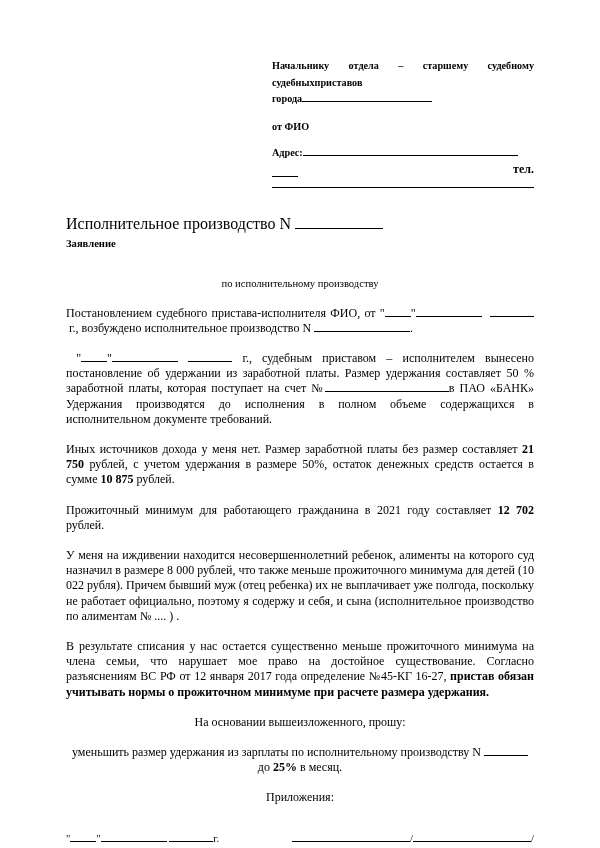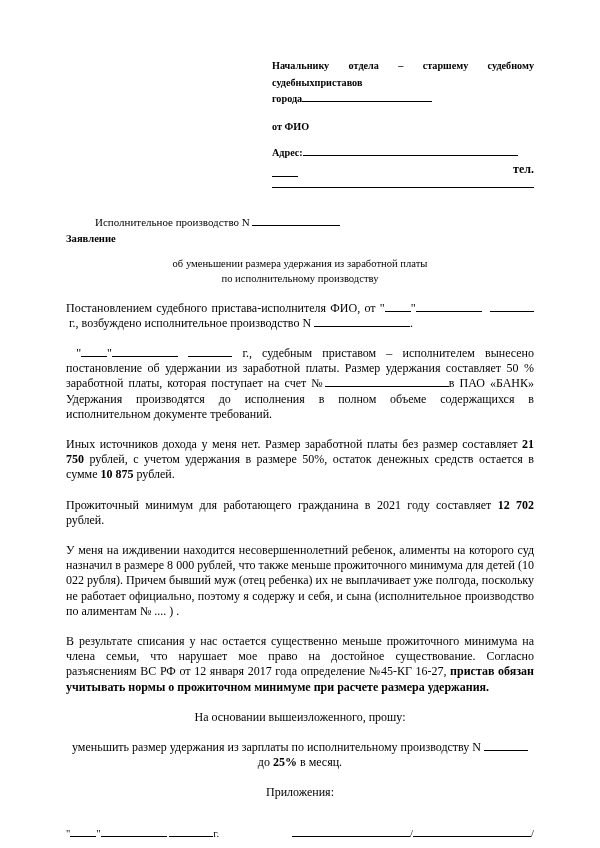--- a/index.html
+++ b/index.html
@@ -82,22 +82,21 @@
     margin-left: 206px;
     width: 262px;
     border-bottom: 1.2px solid #000;
     height: 1px;
     margin-top: 9px;
   }
 
   
   .case-line {
     margin-top: 27px;
-    font-size: 11px;
-    margin-left: 29px;
+    font-size: 16px;
   }
 
   
   .doc-title {
     text-align: left;
     font-weight: bold;
     font-size: 10.6px;
     margin-top: 5px;
   }
   .doc-subtitle {
@@ -162,21 +161,21 @@
 
     <div class="long-rule"></div>
 
     <div class="case-line">
       <span>Исполнительное производство N</span>
       <span class="ul" style="width:88px"></span>
     </div>
 
     <div class="doc-title">Заявление</div>
     <div class="doc-subtitle">
-      <span>об уменьшении размера удержания из заработной платы</span><br>
+      <br>
       <span>по исполнительному производству</span>
     </div>
 
     <div class="para">
       <span>Постановлением судебного пристава-исполнителя ФИО, от "</span><span class="u-sm"></span><span>"</span><span class="u-lg"></span>&nbsp;&nbsp;<span class="u-md"></span>&nbsp;<span>г., возбуждено исполнительное производство N</span> <span class="u-xl"></span><span>.</span>
     </div>
 
     <div class="para">
       &nbsp;<span>"</span><span class="u-sm"></span><span>"</span><span class="u-lg"></span>&nbsp;<span class="u-md"></span>&nbsp;<span>г., судебным приставом – исполнителем вынесено постановление об удержании из заработной платы. Размер удержания составляет 50 % заработной платы, которая поступает на счет №</span><span class="u-xxl"></span><span>в ПАО «БАНК» Удержания производятся до исполнения в полном объеме содержащихся в исполнительном документе требований.</span>
     </div>

